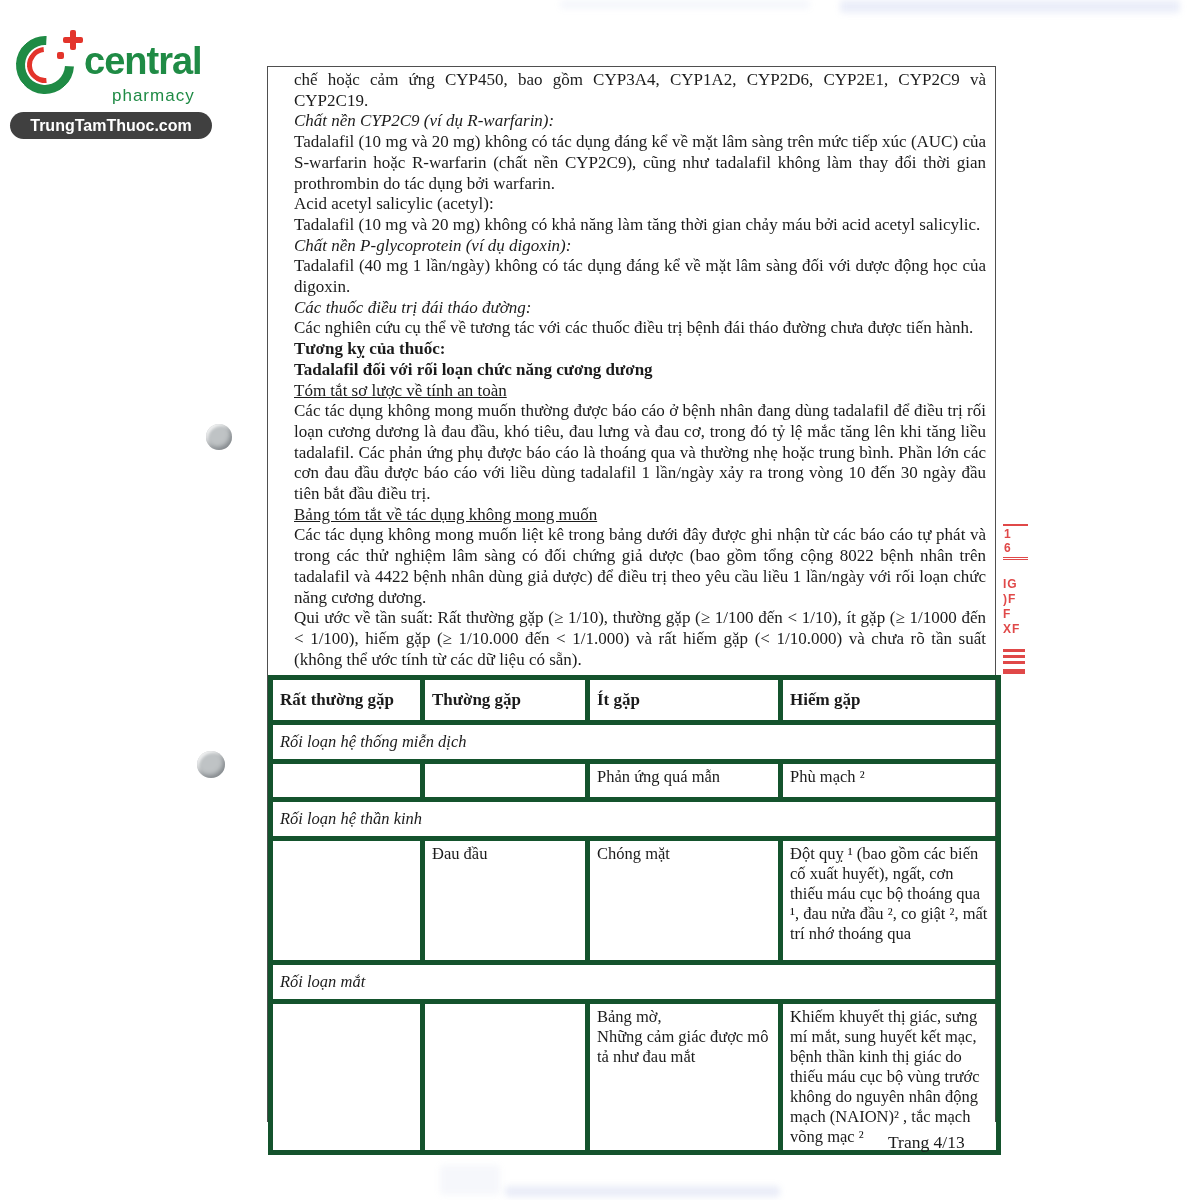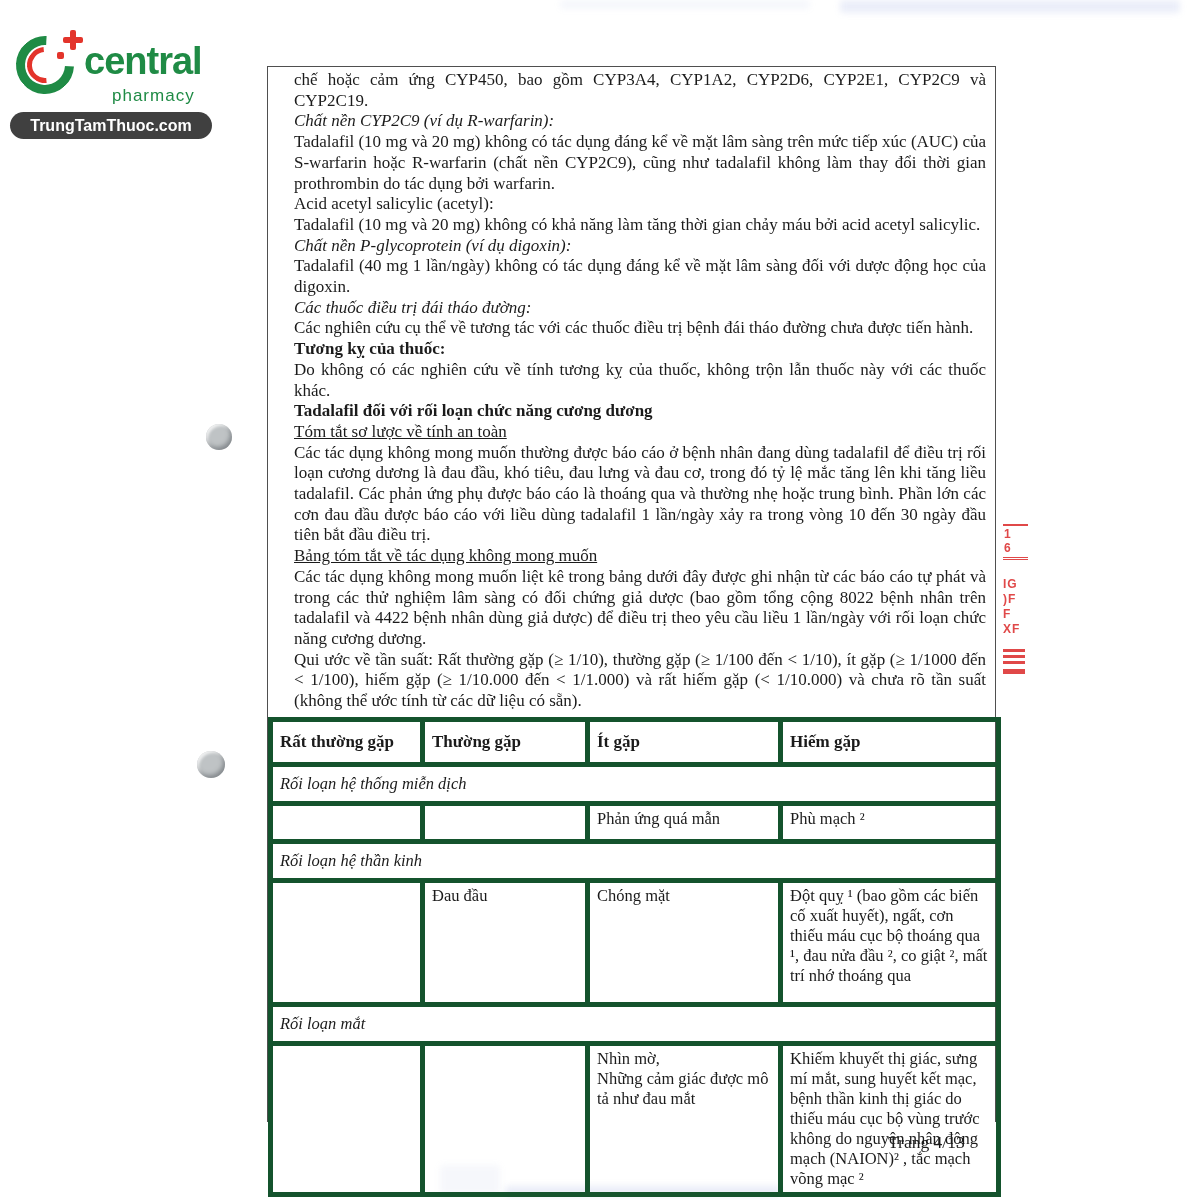--- a/index.html
+++ b/index.html
@@ -110,21 +110,20 @@
     <p class="para-j">chế hoặc cảm ứng CYP450, bao gồm CYP3A4, CYP1A2, CYP2D6, CYP2E1, CYP2C9 và CYP2C19.</p>
     <p class="b-italic">Chất nền CYP2C9 (ví dụ R-warfarin):</p>
     <p class="para-j">Tadalafil (10 mg và 20 mg) không có tác dụng đáng kể về mặt lâm sàng trên mức tiếp xúc (AUC) của S-warfarin hoặc R-warfarin (chất nền CYP2C9), cũng như tadalafil không làm thay đổi thời gian prothrombin do tác dụng bởi warfarin.</p>
     <p><span class="i">Acid acetyl salicylic</span><span> (acetyl):</span></p>
     <p class="para-j">Tadalafil (10 mg và 20 mg) không có khả năng làm tăng thời gian chảy máu bởi acid acetyl salicylic.</p>
     <p class="b-italic">Chất nền P-glycoprotein (ví dụ digoxin):</p>
     <p class="para-j">Tadalafil (40 mg 1 lần/ngày) không có tác dụng đáng kể về mặt lâm sàng đối với dược động học của digoxin.</p>
     <p class="b-italic">Các thuốc điều trị đái tháo đường:</p>
     <p class="para-j">Các nghiên cứu cụ thể về tương tác với các thuốc điều trị bệnh đái tháo đường chưa được tiến hành.</p>
     <p class="b-bold">Tương kỵ của thuốc:</p>
-    <p class="para-j">Do không có các nghiên cứu về tính tương kỵ của thuốc, không trộn lẫn thuốc này với các thuốc khác.</p>
     <p class="sub-head">Tadalafil đối với rối loạn chức năng cương dương</p>
     <p class="b-under">Tóm tắt sơ lược về tính an toàn</p>
     <p class="para-j">Các tác dụng không mong muốn thường được báo cáo ở bệnh nhân đang dùng tadalafil để điều trị rối loạn cương dương là đau đầu, khó tiêu, đau lưng và đau cơ, trong đó tỷ lệ mắc tăng lên khi tăng liều tadalafil. Các phản ứng phụ được báo cáo là thoáng qua và thường nhẹ hoặc trung bình. Phần lớn các cơn đau đầu được báo cáo với liều dùng tadalafil 1 lần/ngày xảy ra trong vòng 10 đến 30 ngày đầu tiên bắt đầu điều trị.</p>
     <p class="b-under">Bảng tóm tắt về tác dụng không mong muốn</p>
     <p class="para-j">Các tác dụng không mong muốn liệt kê trong bảng dưới đây được ghi nhận từ các báo cáo tự phát và trong các thử nghiệm lâm sàng có đối chứng giả dược (bao gồm tổng cộng 8022 bệnh nhân trên tadalafil và 4422 bệnh nhân dùng giả dược) để điều trị theo yêu cầu liều 1 lần/ngày với rối loạn chức năng cương dương.</p>
     <p class="para-j">Qui ước về tần suất: Rất thường gặp (≥ 1/10), thường gặp (≥ 1/100 đến &lt; 1/10), ít gặp (≥ 1/1000 đến &lt; 1/100), hiếm gặp (≥ 1/10.000 đến &lt; 1/1.000) và rất hiếm gặp (&lt; 1/10.000) và chưa rõ tần suất (không thể ước tính từ các dữ liệu có sẵn).</p>
   </div>
 
   <table class="adr">
     <colgroup>
@@ -157,21 +156,21 @@
       <td>Đau đầu</td>
       <td>Chóng mặt</td>
       <td>Đột quỵ ¹ (bao gồm các biến cố xuất huyết), ngất, cơn thiếu máu cục bộ thoáng qua ¹, đau nửa đầu ², co giật ², mất trí nhớ thoáng qua</td>
     </tr>
     <tr class="grp">
       <td colspan="4">Rối loạn mắt</td>
     </tr>
     <tr class="r3">
       <td></td>
       <td></td>
-      <td class="pre">Nhìn mờ,
+      <td class="pre">Bảng mờ,
 Những cảm giác được mô tả như đau mắt</td>
       <td>Khiếm khuyết thị giác, sưng mí mắt, sung huyết kết mạc, bệnh thần kinh thị giác do thiếu máu cục bộ vùng trước không do nguyên nhân động mạch (NAION)² , tắc mạch võng mạc ²</td>
     </tr>
   </tbody>
     </table>
 </div>
 
 <div class="page-number">Trang 4/13</div>
 
 <div class="stamp">

